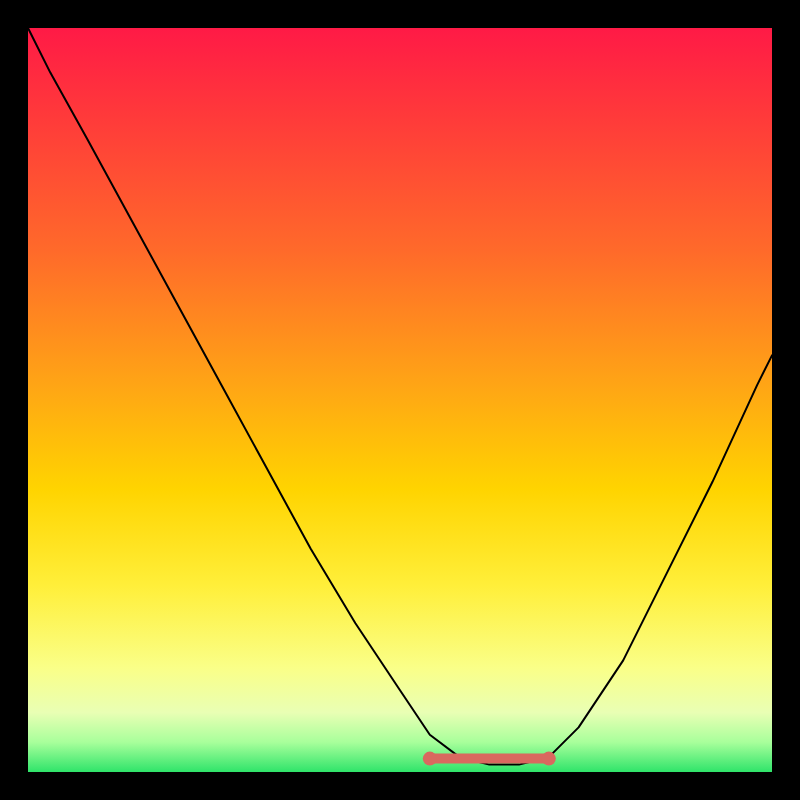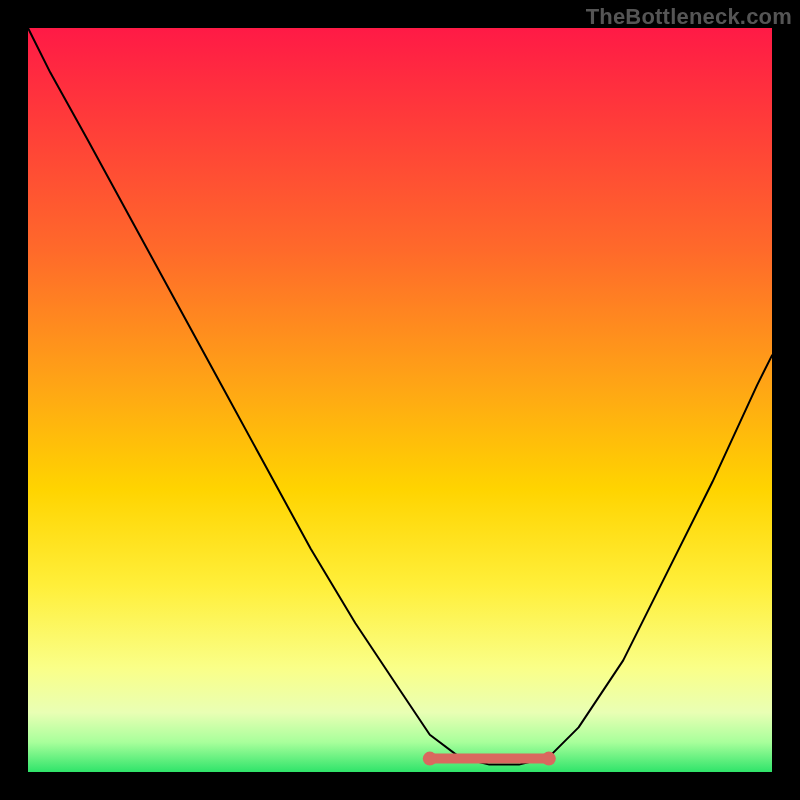--- a/index.html
+++ b/index.html
@@ -76,21 +76,20 @@
   }
   .highlight-dot {
     fill: #d9685f;
   }
 </style>
 </head>
 <body>
 
 <div class="stage">
 
-  <div class="watermark">TheBottleneck.com</div>
 
   <div class="plot-frame">
     <div class="gradient"></div>
 
     <svg class="curve" viewBox="0 0 744 744" preserveAspectRatio="none">
       <path class="curve-path" d="M0.0 0.0 L22.3 44.6 L59.5 111.6 L104.2 193.4 L148.8 275.3 L193.4 357.1 L238.1 439.0 L282.7 520.8 L327.4 595.2 L372.0 662.2 L401.8 706.8 L431.5 729.1 L461.3 736.6 L491.0 736.6 L520.8 729.1 L550.6 699.4 L595.2 632.4 L639.8 543.1 L684.5 453.8 L729.1 357.1 L744.0 327.4"></path>
       <path class="highlight-path" d="M401.8 730.6 L520.8 730.6"></path>
       <circle class="highlight-dot" r="7" cx="401.8" cy="730.6"></circle>
       <circle class="highlight-dot" r="7" cx="520.8" cy="730.6"></circle>
     </svg>

